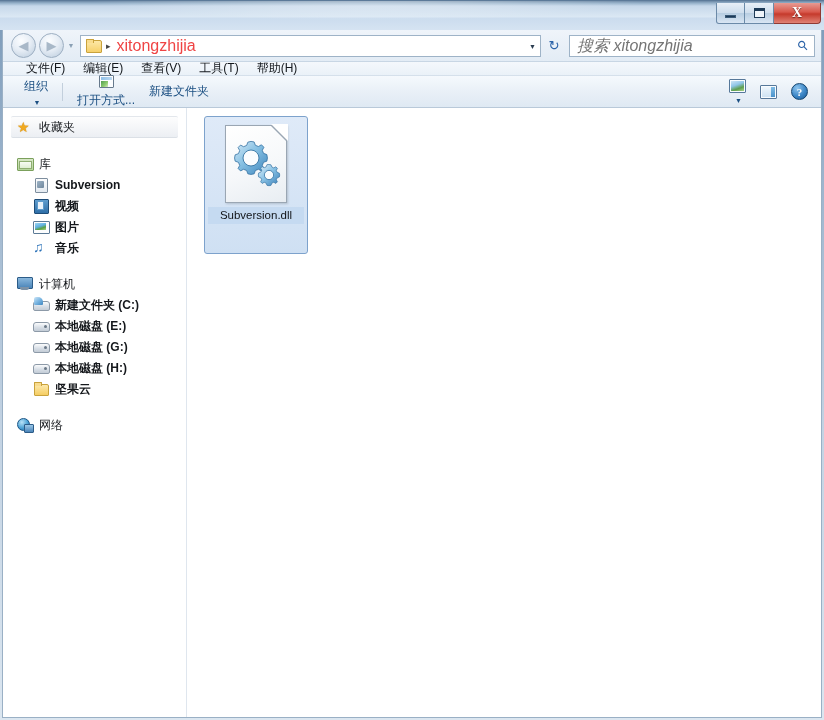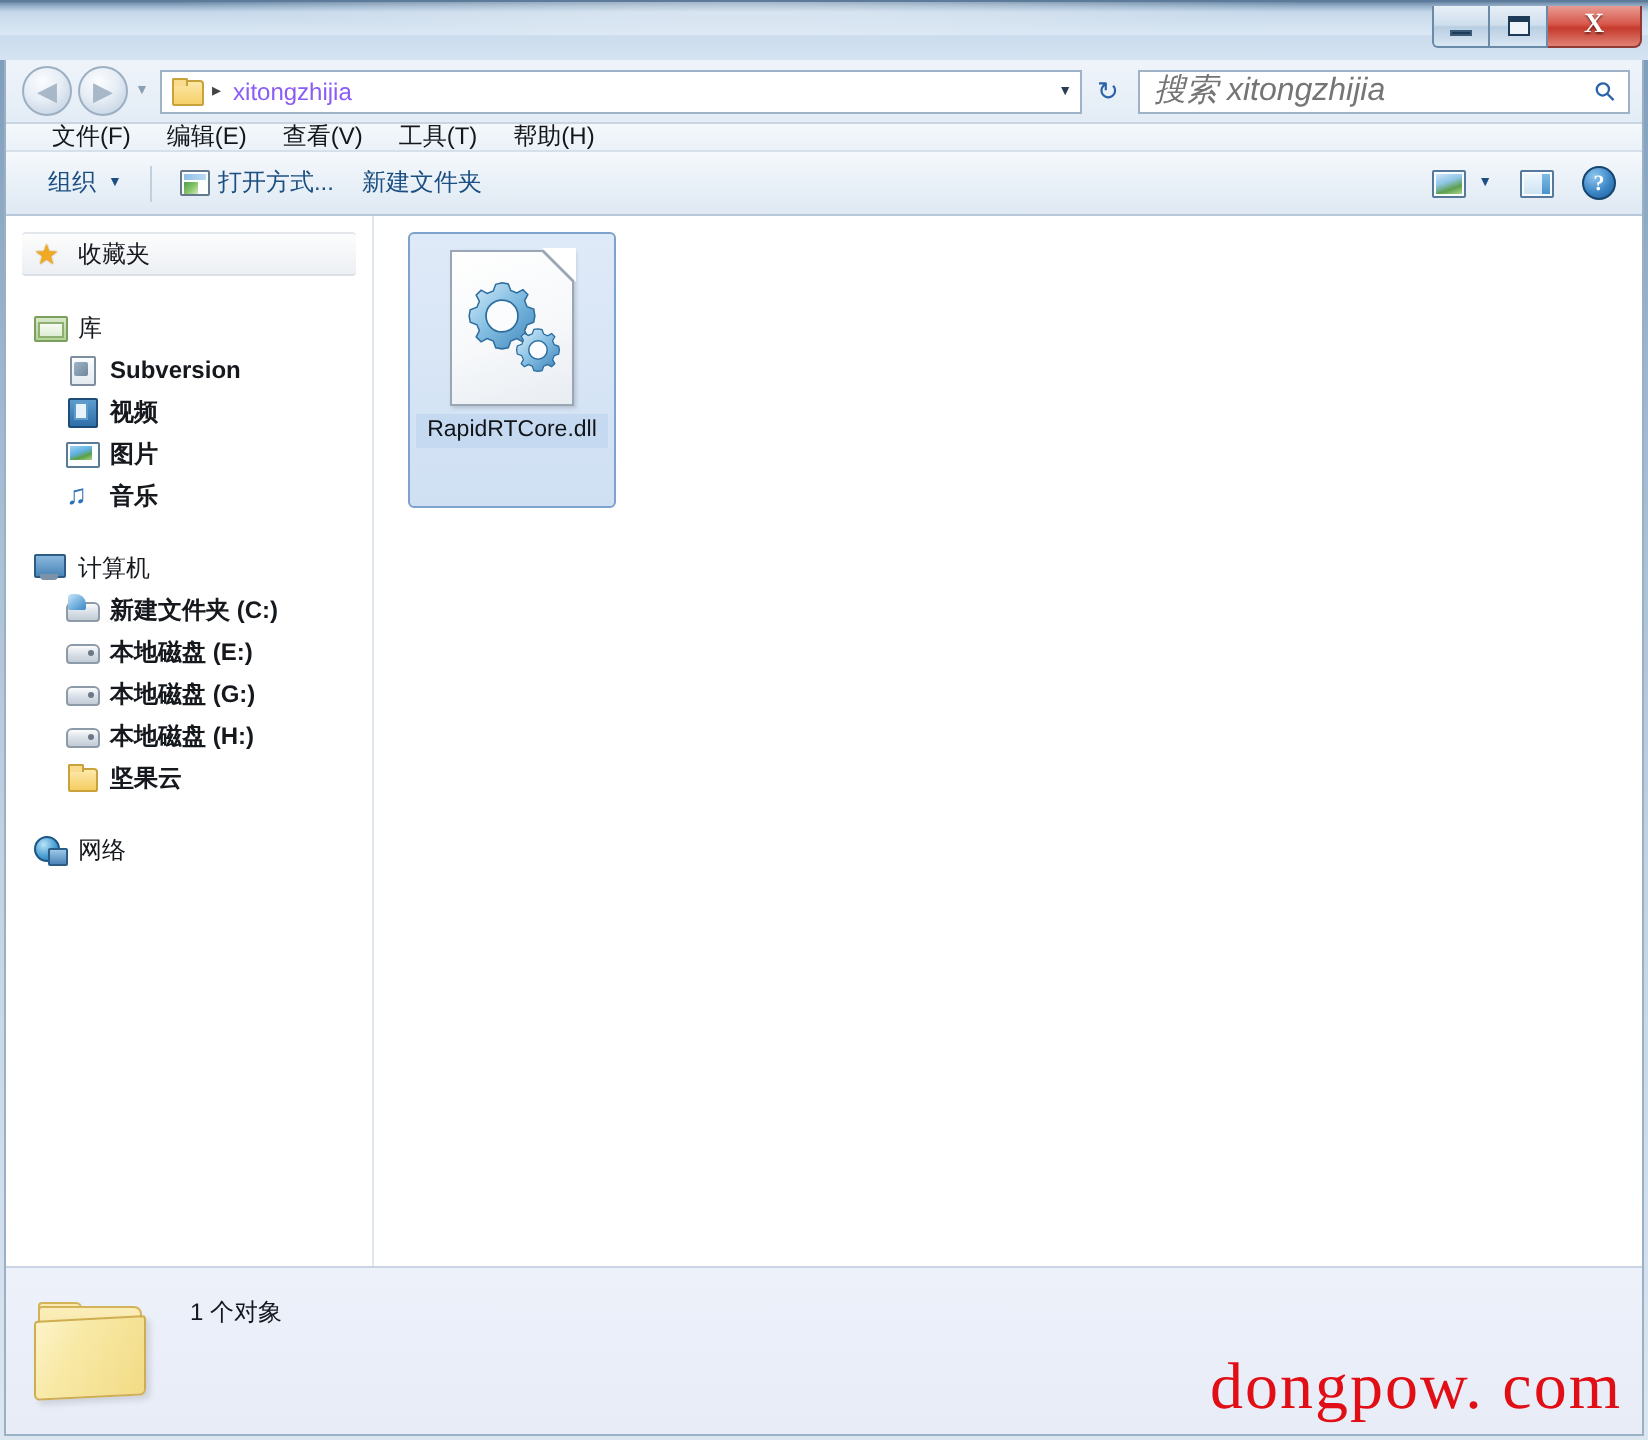--- a/index.html
+++ b/index.html
@@ -138,21 +138,21 @@
   .crumb-folder::after {
     content: ""; position: absolute; left: 0; top: 0px;
     width: 6px; height: 3px;
     background: #f9dc8e; border: 1px solid #c9a23c;
     border-bottom: none; border-radius: 1px 1px 0 0;
   }
   .crumb-sep {
     color: #444; font-size: 9px; margin: 0 6px 0 5px;
   }
   .crumb-text {
-    font-size: 12px; color: #8b5cf6;
+    font-size: 16px; color: #ef4444;
   }
   .addr-drop {
     position: absolute; right: 4px; top: 50%;
     transform: translateY(-50%);
     color: #2a3d50; font-size: 7px;
   }
   #refreshbtn {
     width: 22px; height: 22px; margin-left: 2px;
     display: flex; align-items: center; justify-content: center;
     cursor: pointer; flex-shrink: 0;
@@ -195,21 +195,21 @@
   #toolbar {
     height: 32px; flex-shrink: 0;
     background: linear-gradient(180deg, #f5f9fd 0%, #e9f0f7 50%, #dfe9f3 100%);
     display: flex; align-items: center;
     padding: 0 6px 0 14px;
     border-bottom: 1px solid #b9c9d9;
   }
   .tb-btn {
     display: flex; align-items: center; gap: 4px;
     font-size: 12px; color: #1b4f82;
-    padding: 3px 7px; cursor: pointer; border-radius: 2px;
+    padding: 3px 7px; cursor: pointer; border-radius: 2px; flex-direction: column;
   }
   .tb-caret { font-size: 7px; color: #1b4f82; margin-left: 2px; }
   .tb-sep { width: 1px; height: 18px; background: #c2cfdc; margin: 0 7px; }
   .tb-spacer { flex: 1; }
 
   .icon-prog {
     width: 15px; height: 13px; position: relative;
     background: #fcfdfe; border: 1px solid #66798c;
     border-radius: 1px; flex-shrink: 0;
   }
@@ -691,29 +691,20 @@
                 <linearGradient id="gg2" x1="0" y1="0" x2="1" y2="1">
                   <stop offset="0%" stop-color="#e3f1fa"></stop>
                   <stop offset="45%" stop-color="#8cc4e6"></stop>
                   <stop offset="100%" stop-color="#3a7fb8"></stop>
                 </linearGradient>
               </defs>
               <path fill="url(#gg2)" stroke="#2d6d9e" stroke-width="0.7" d="M13 1.6 L15.2 2 L16.1 4.4 L18.2 5.3 L20.4 4.1 L22.1 5.8 L20.9 8 L21.8 10.1 L24.2 11 L24.6 13 L24.2 15.2 L21.8 16.1 L20.9 18.2 L22.1 20.4 L20.4 22.1 L18.2 20.9 L16.1 21.8 L15.2 24.2 L13 24.6 L10.8 24.2 L9.9 21.8 L7.8 20.9 L5.6 22.1 L3.9 20.4 L5.1 18.2 L4.2 16.1 L1.8 15.2 L1.4 13 L1.8 10.8 L4.2 9.9 L5.1 7.8 L3.9 5.6 L5.6 3.9 L7.8 5.1 L9.9 4.2 L10.8 1.8 Z"></path>
               <circle cx="13" cy="13" r="5" fill="#fafcfe" stroke="#2d6d9e" stroke-width="0.8"></circle>
             </svg>
           </div>
-          <div class="filelabel">RapidRTCore.dll</div>
+          <div class="filelabel">Subversion.dll</div>
         </div>
       </div>
     </div>
 
-    <div id="statusbar">
-      <div id="status-folder">
-        <div class="sf-tab"></div>
-        <div class="sf-back"></div>
-        <div class="sf-front"></div>
-      </div>
-      <div id="status-text">1 个对象</div>
-      <div id="watermark">dongpow. com</div>
-    </div>
 
   </div>
 </div>
 
 </body></html>

